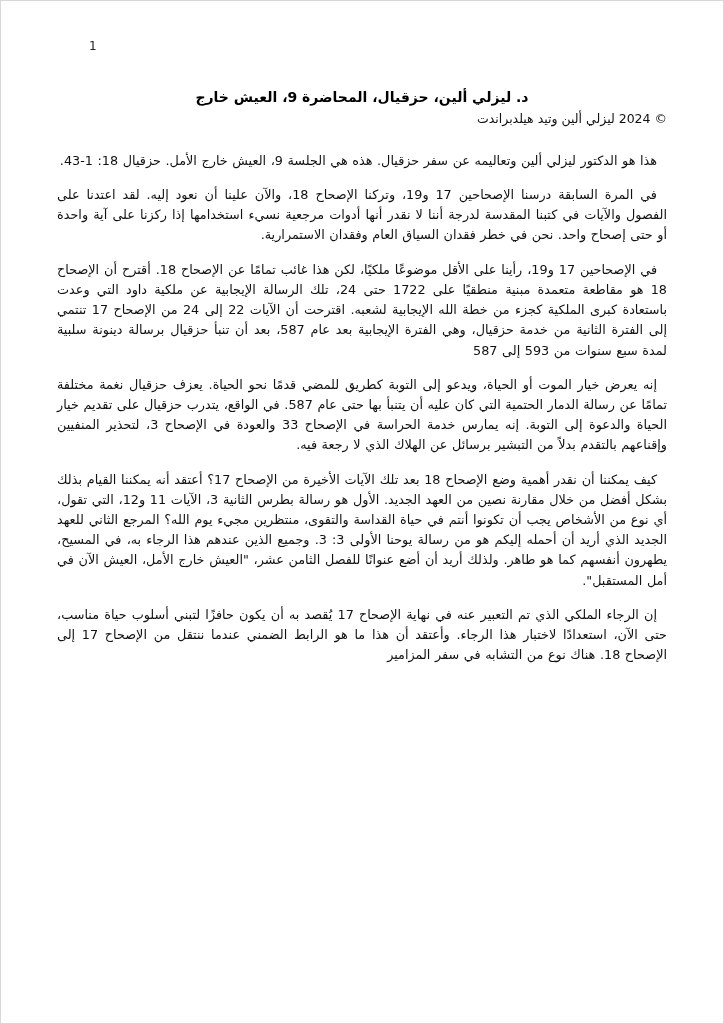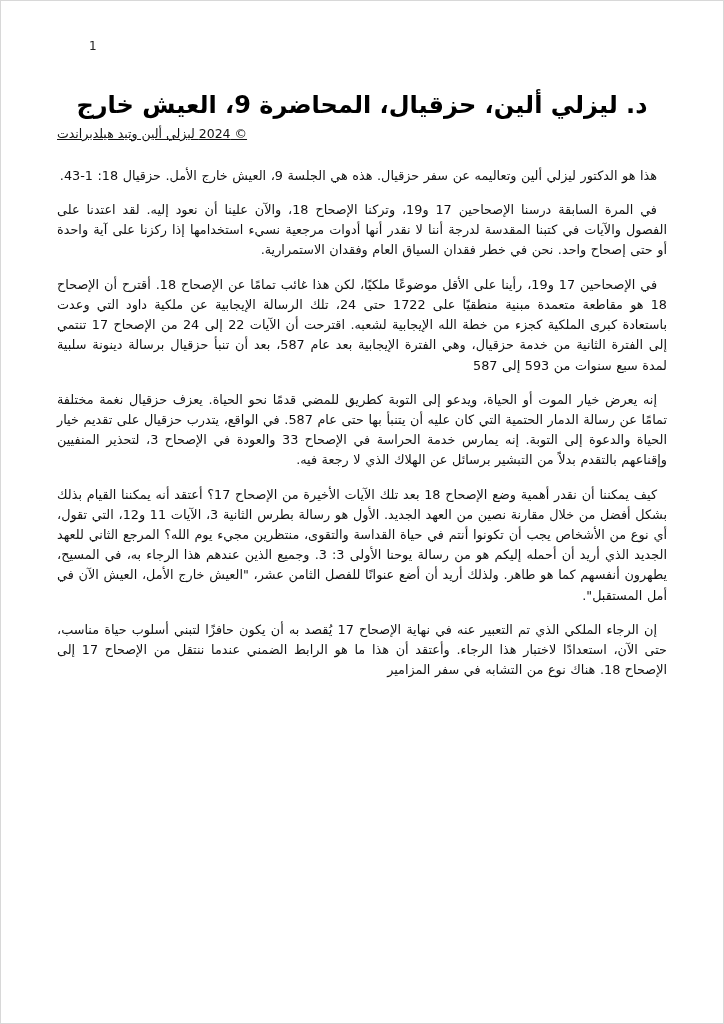--- a/index.html
+++ b/index.html
@@ -24,32 +24,31 @@
     font-size: 12px;
     color: #222222;
   }
   .content {
     direction: rtl;
     padding: 86px 56px 40px 56px;
   }
   .title {
     text-align: center;
     font-weight: bold;
-    font-size: 24px;
+    font-size: 14px;
     line-height: 1.5;
     color: #000000;
     margin-bottom: 2px;
   }
   .copyright {
-    text-align: left;
+    text-align: right;
     font-size: 12.5px;
     line-height: 1.5;
     margin-bottom: 22px;
     color: #111111;
-    text-decoration: underline;
   }
   .body-text p {
     font-size: 12.8px;
     line-height: 1.58;
     text-align: justify;
     text-indent: 10px;
     margin-bottom: 14px;
     color: #111111;
     word-spacing: 0.5px;
   }

